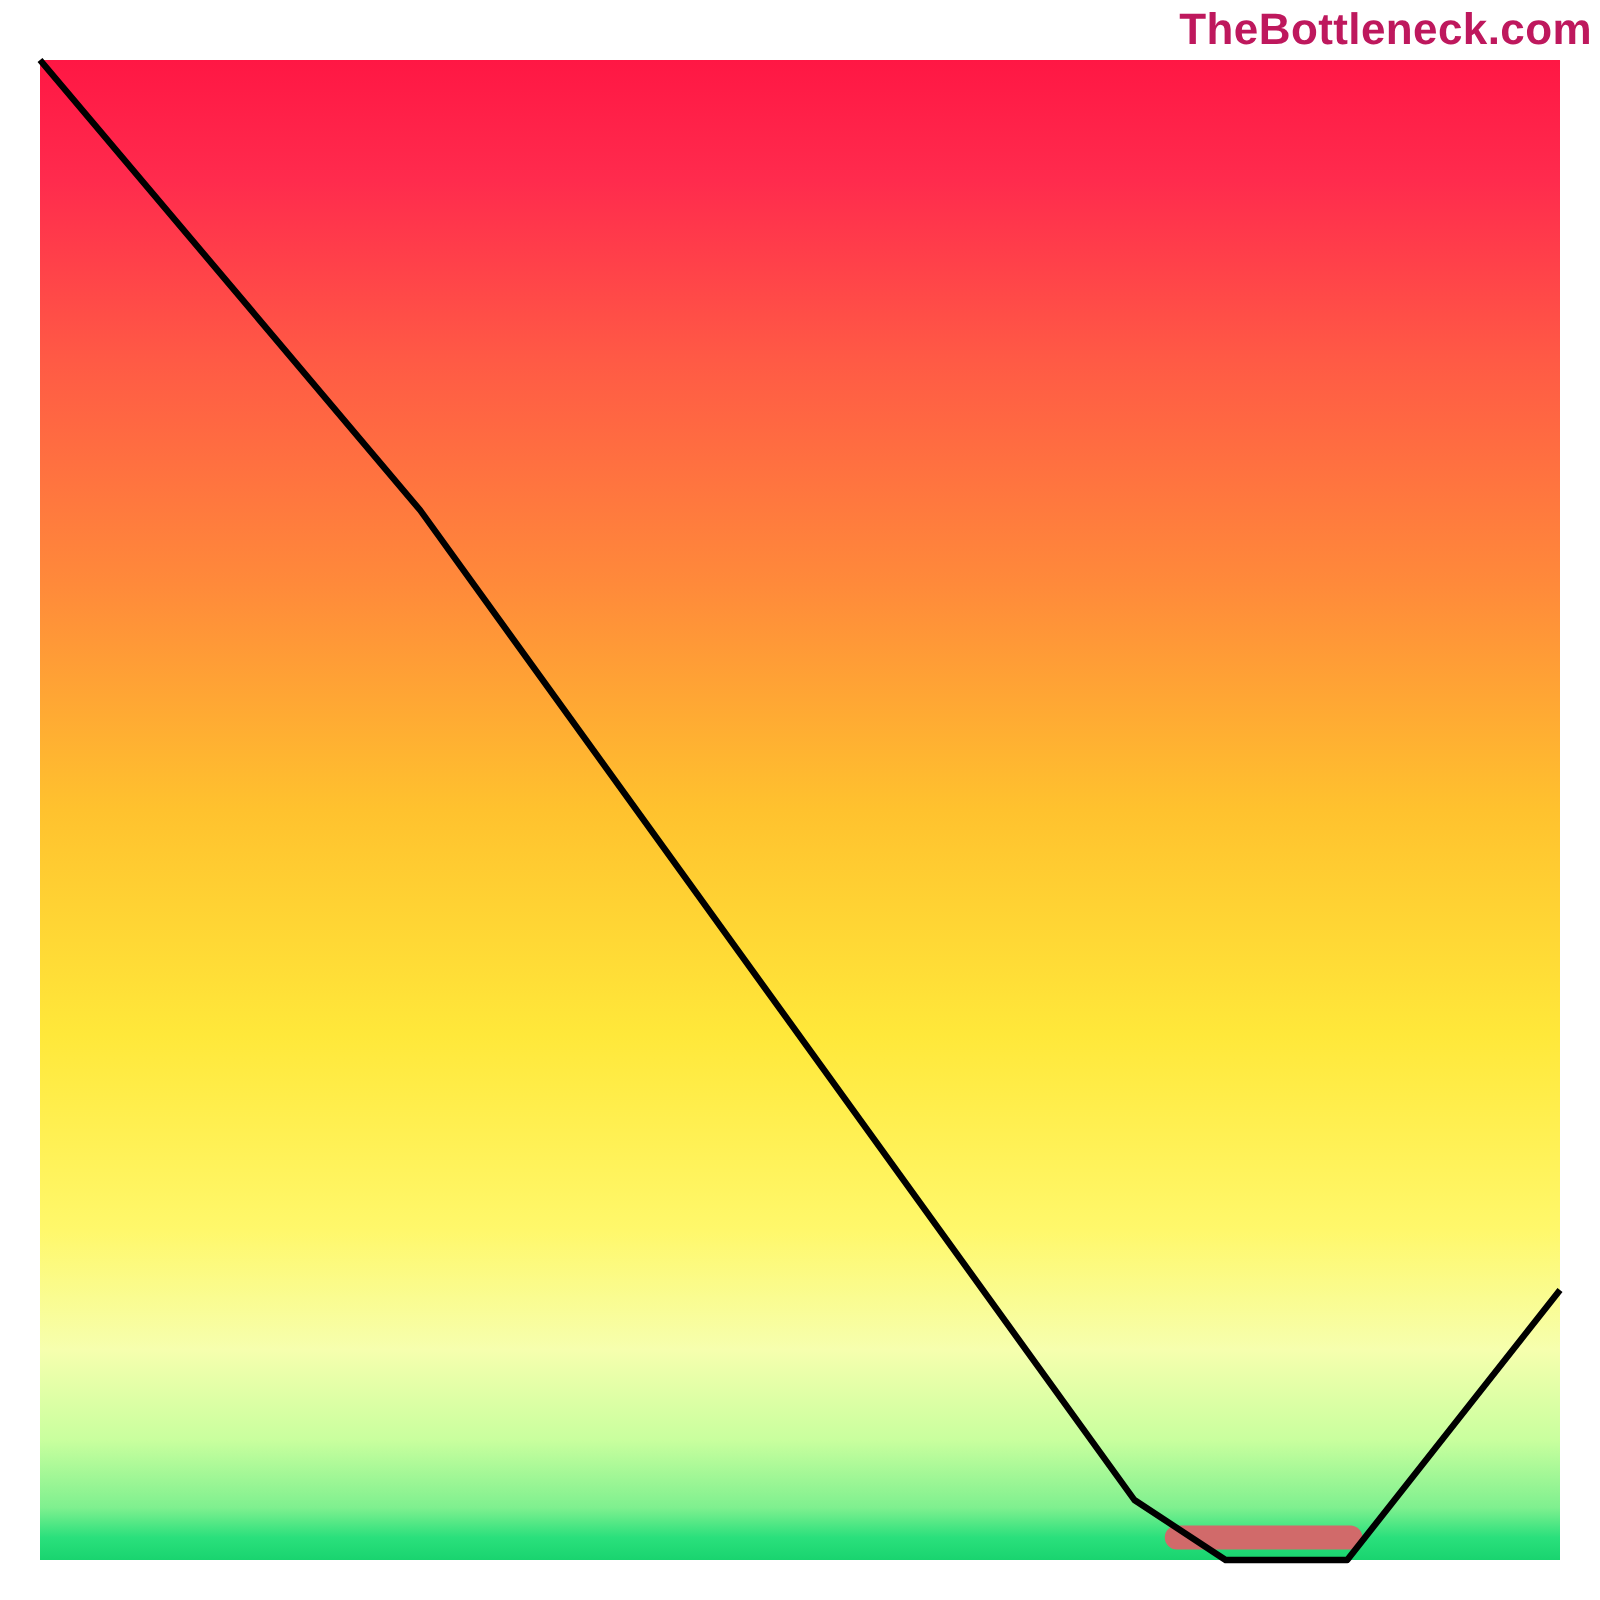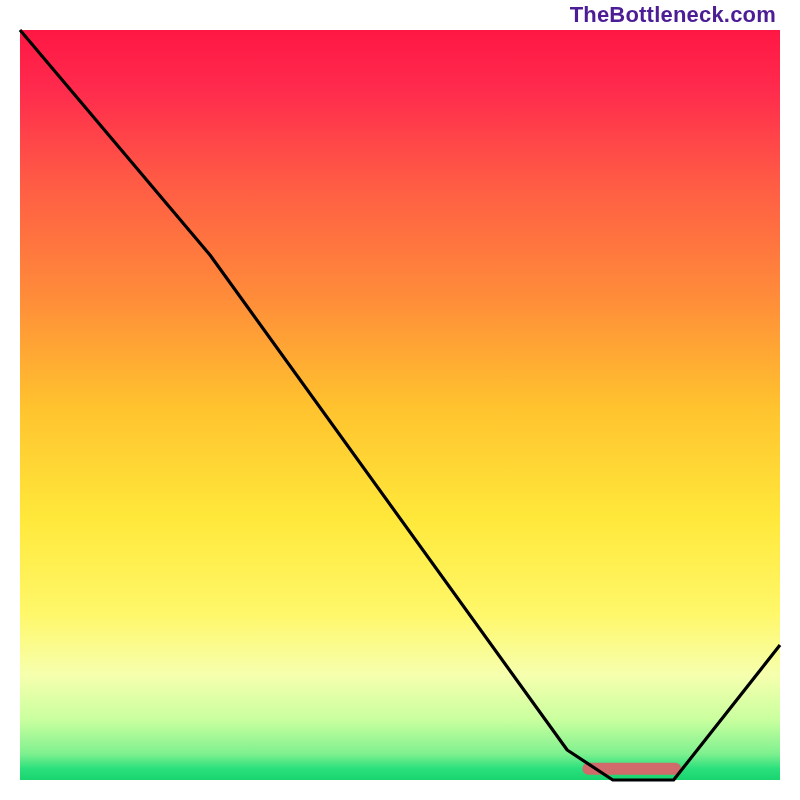--- a/index.html
+++ b/index.html
@@ -12,24 +12,24 @@
     font-family: Arial, Helvetica, sans-serif;
   }
   .stage {
     position: relative;
     width: 800px;
     height: 800px;
   }
   .watermark {
     position: absolute;
     top: 2px;
-    right: 24px;
+    right: 4px;
     font-size: 22px;
     font-weight: 600;
-    color: #4c1d95;
+    color: #be185d;
     letter-spacing: 0.2px;
   }
   svg.plot {
     position: absolute;
     left: 0;
     top: 0;
     width: 800px;
     height: 800px;
     display: block;
   }

